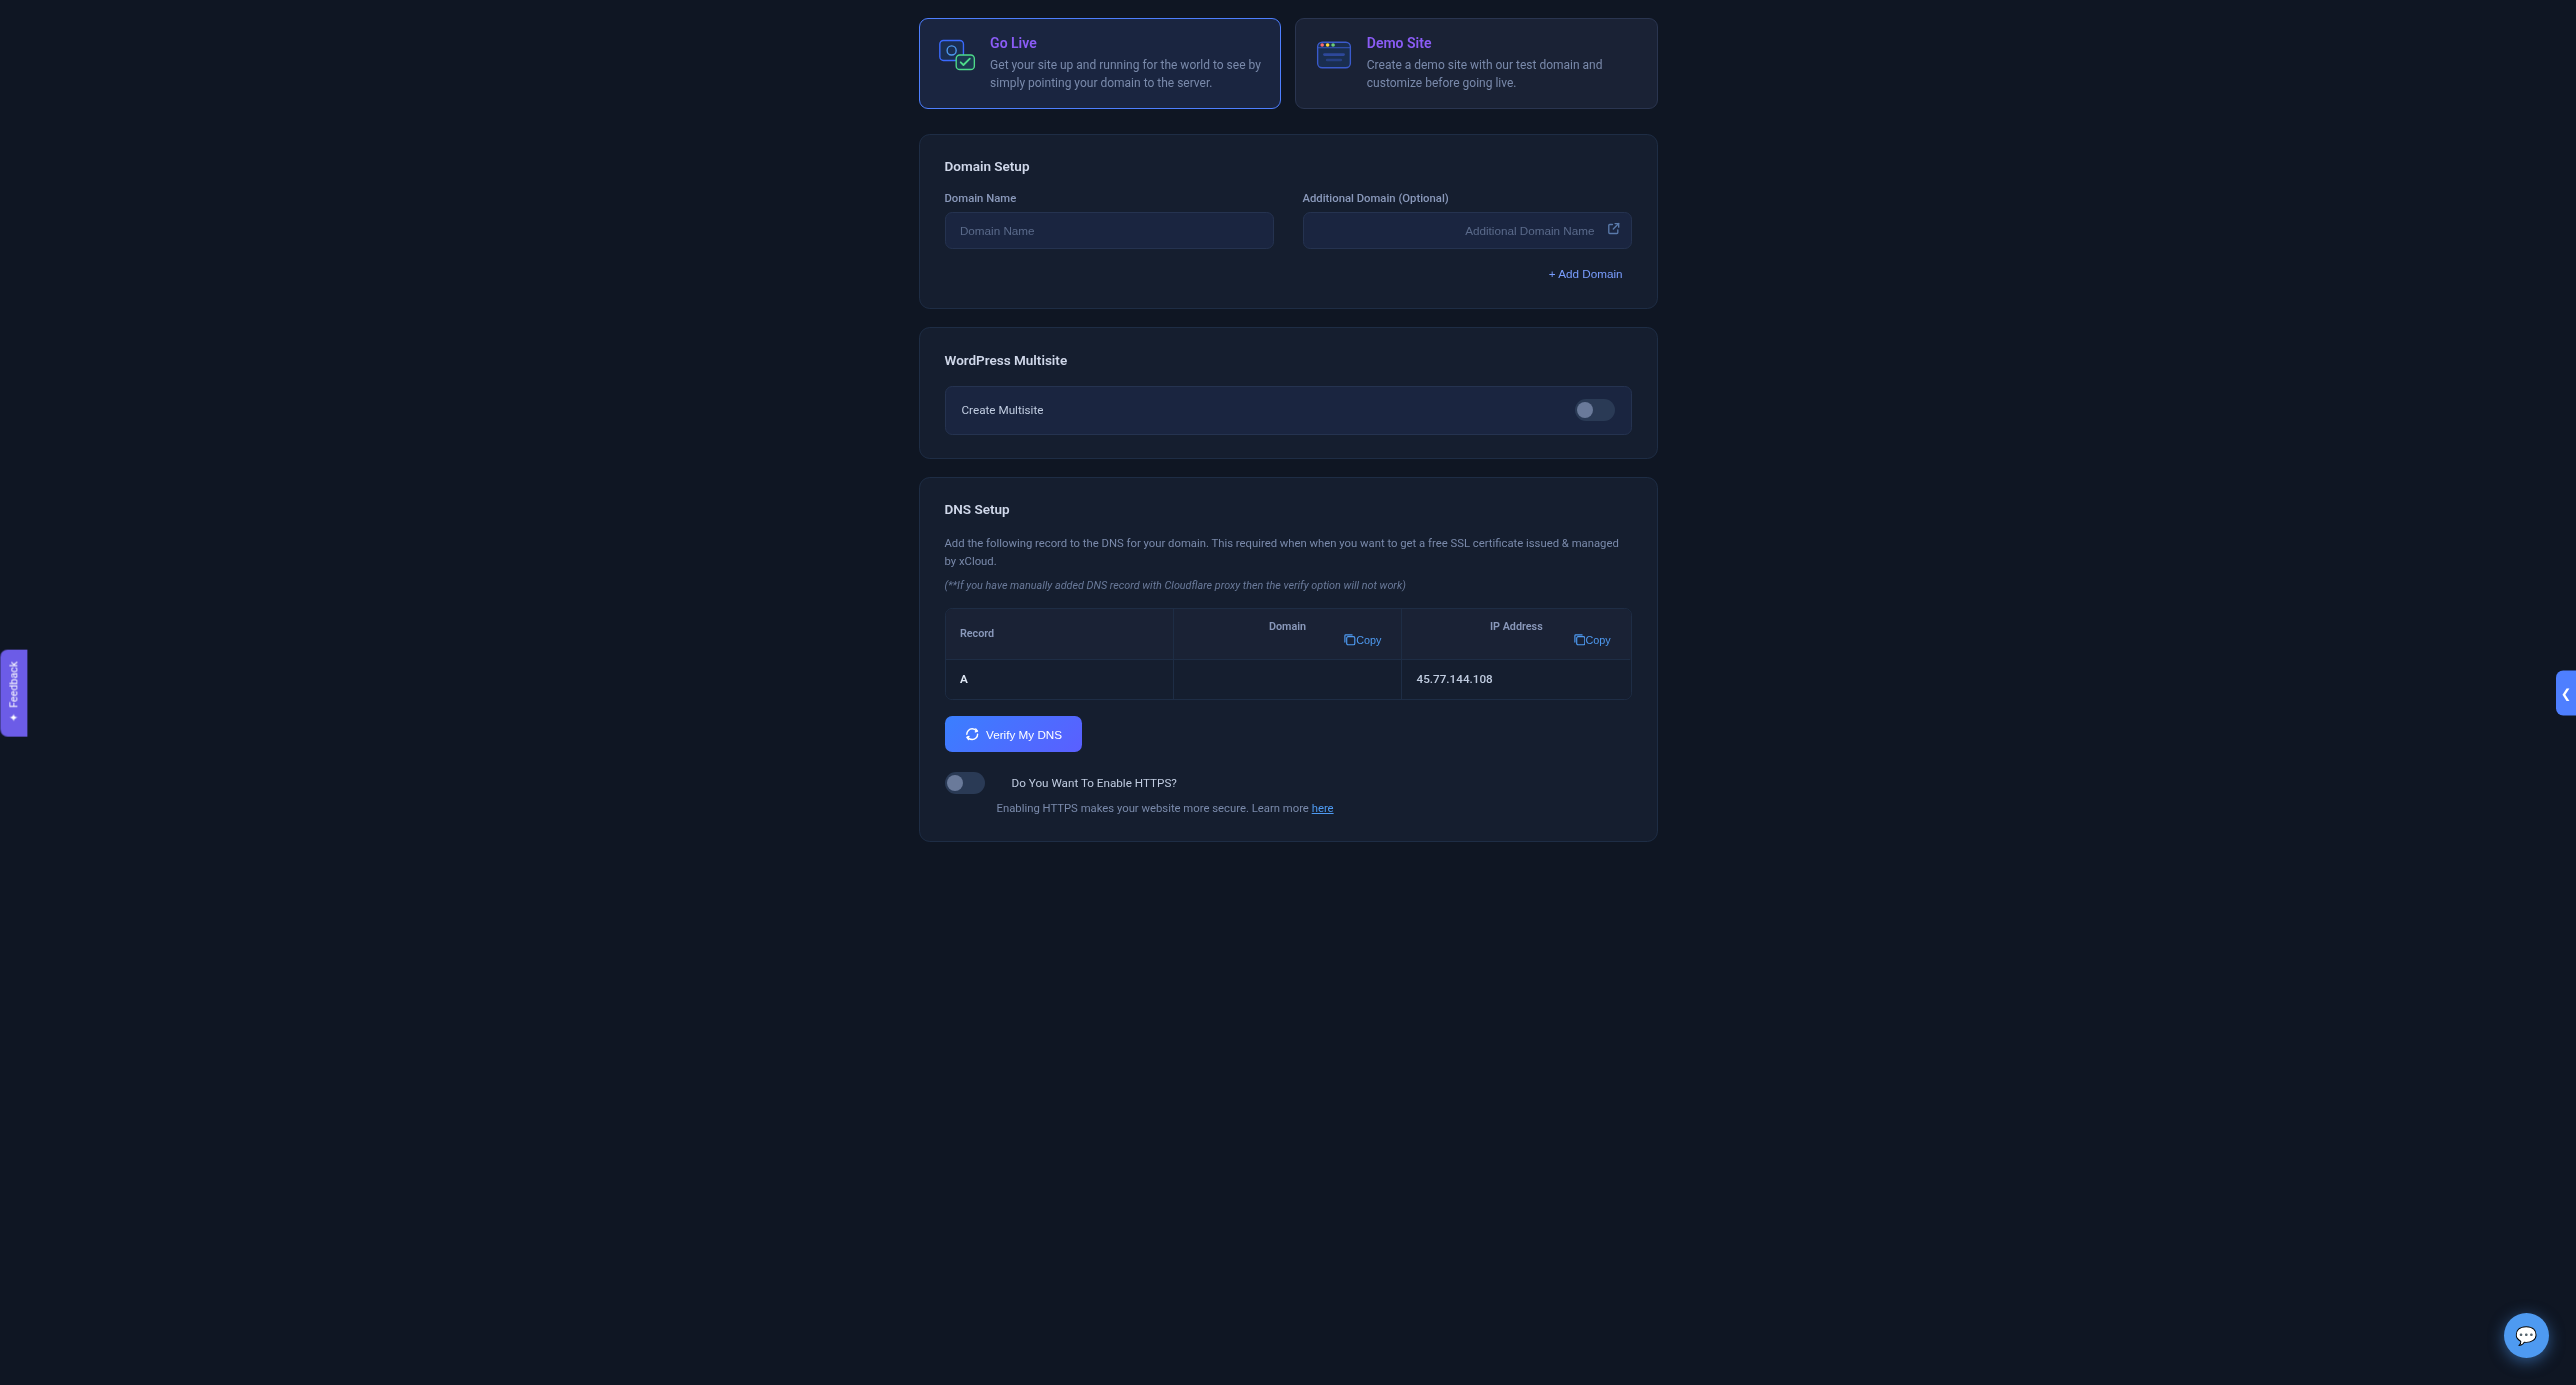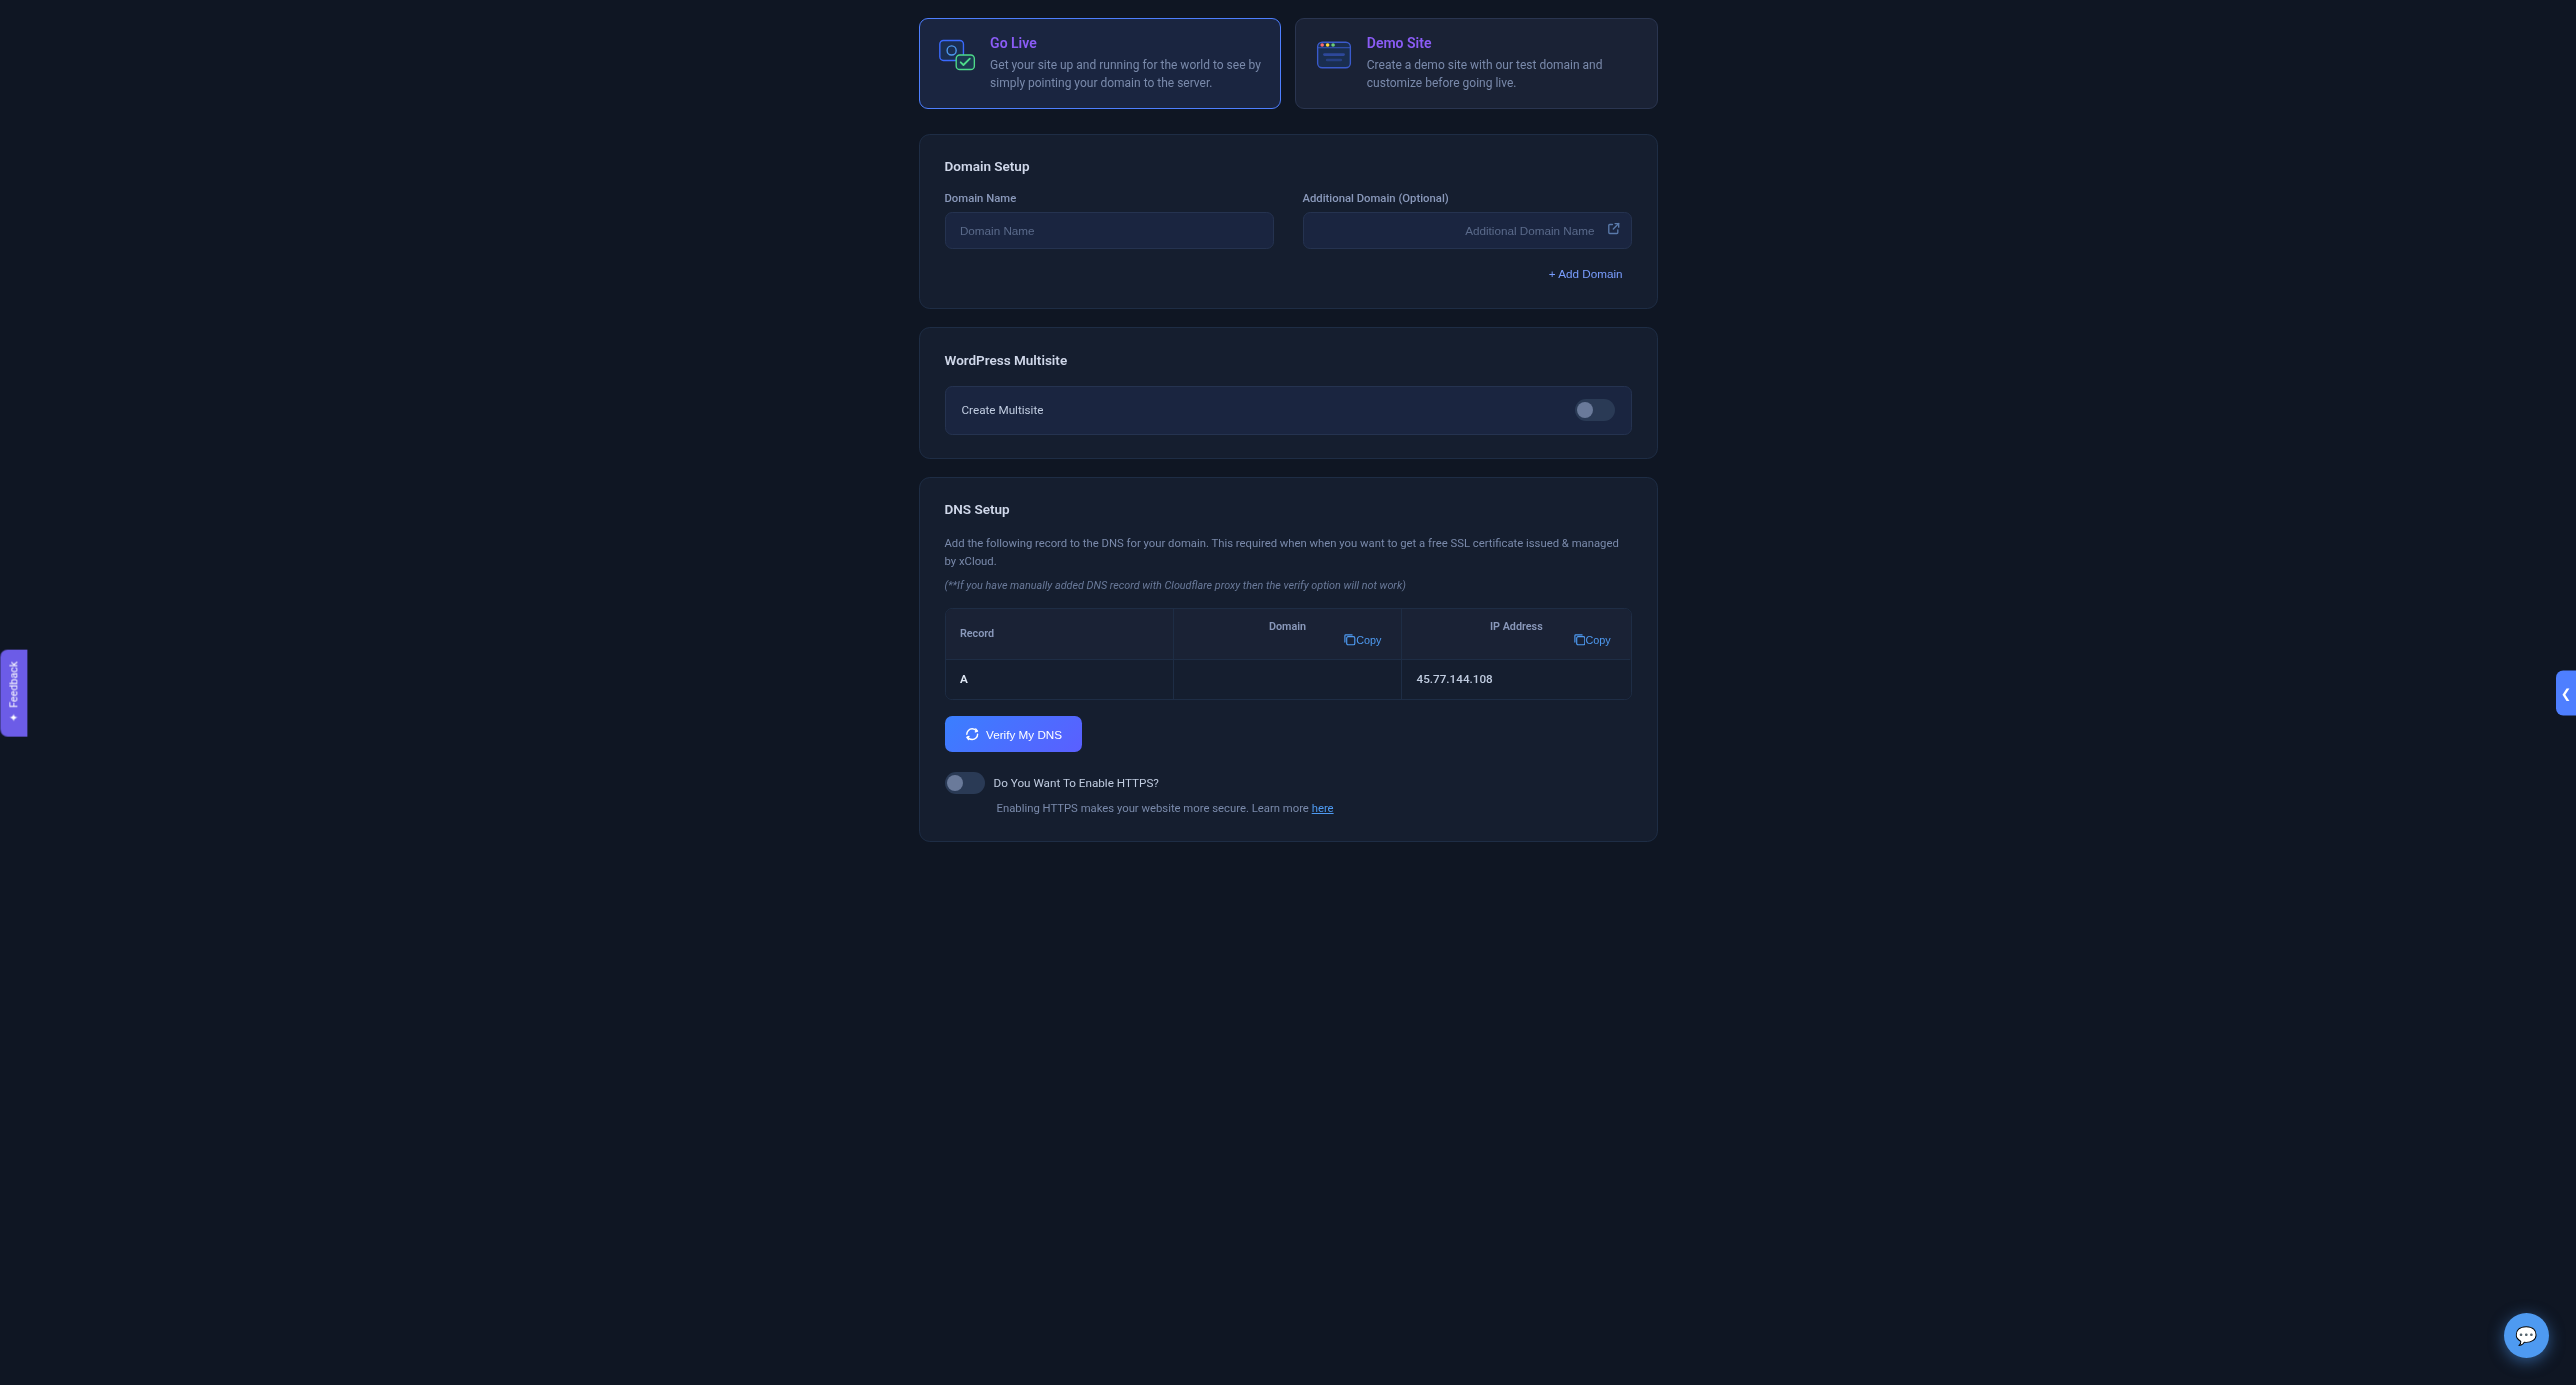--- a/index.html
+++ b/index.html
@@ -292,21 +292,21 @@
       display: flex;
       align-items: center;
       gap: 7.2px;
       margin-bottom: 20px;
     }
 
     
     .https-row {
       display: flex;
       align-items: center;
-      gap: 9px;
+      gap: 27px;
     }
 
     .https-text {
       font-size: 11.7px;
       color: #c0cce0;
     }
 
     .https-description {
       font-size: 11.3px;
       color: #7a8aab;

